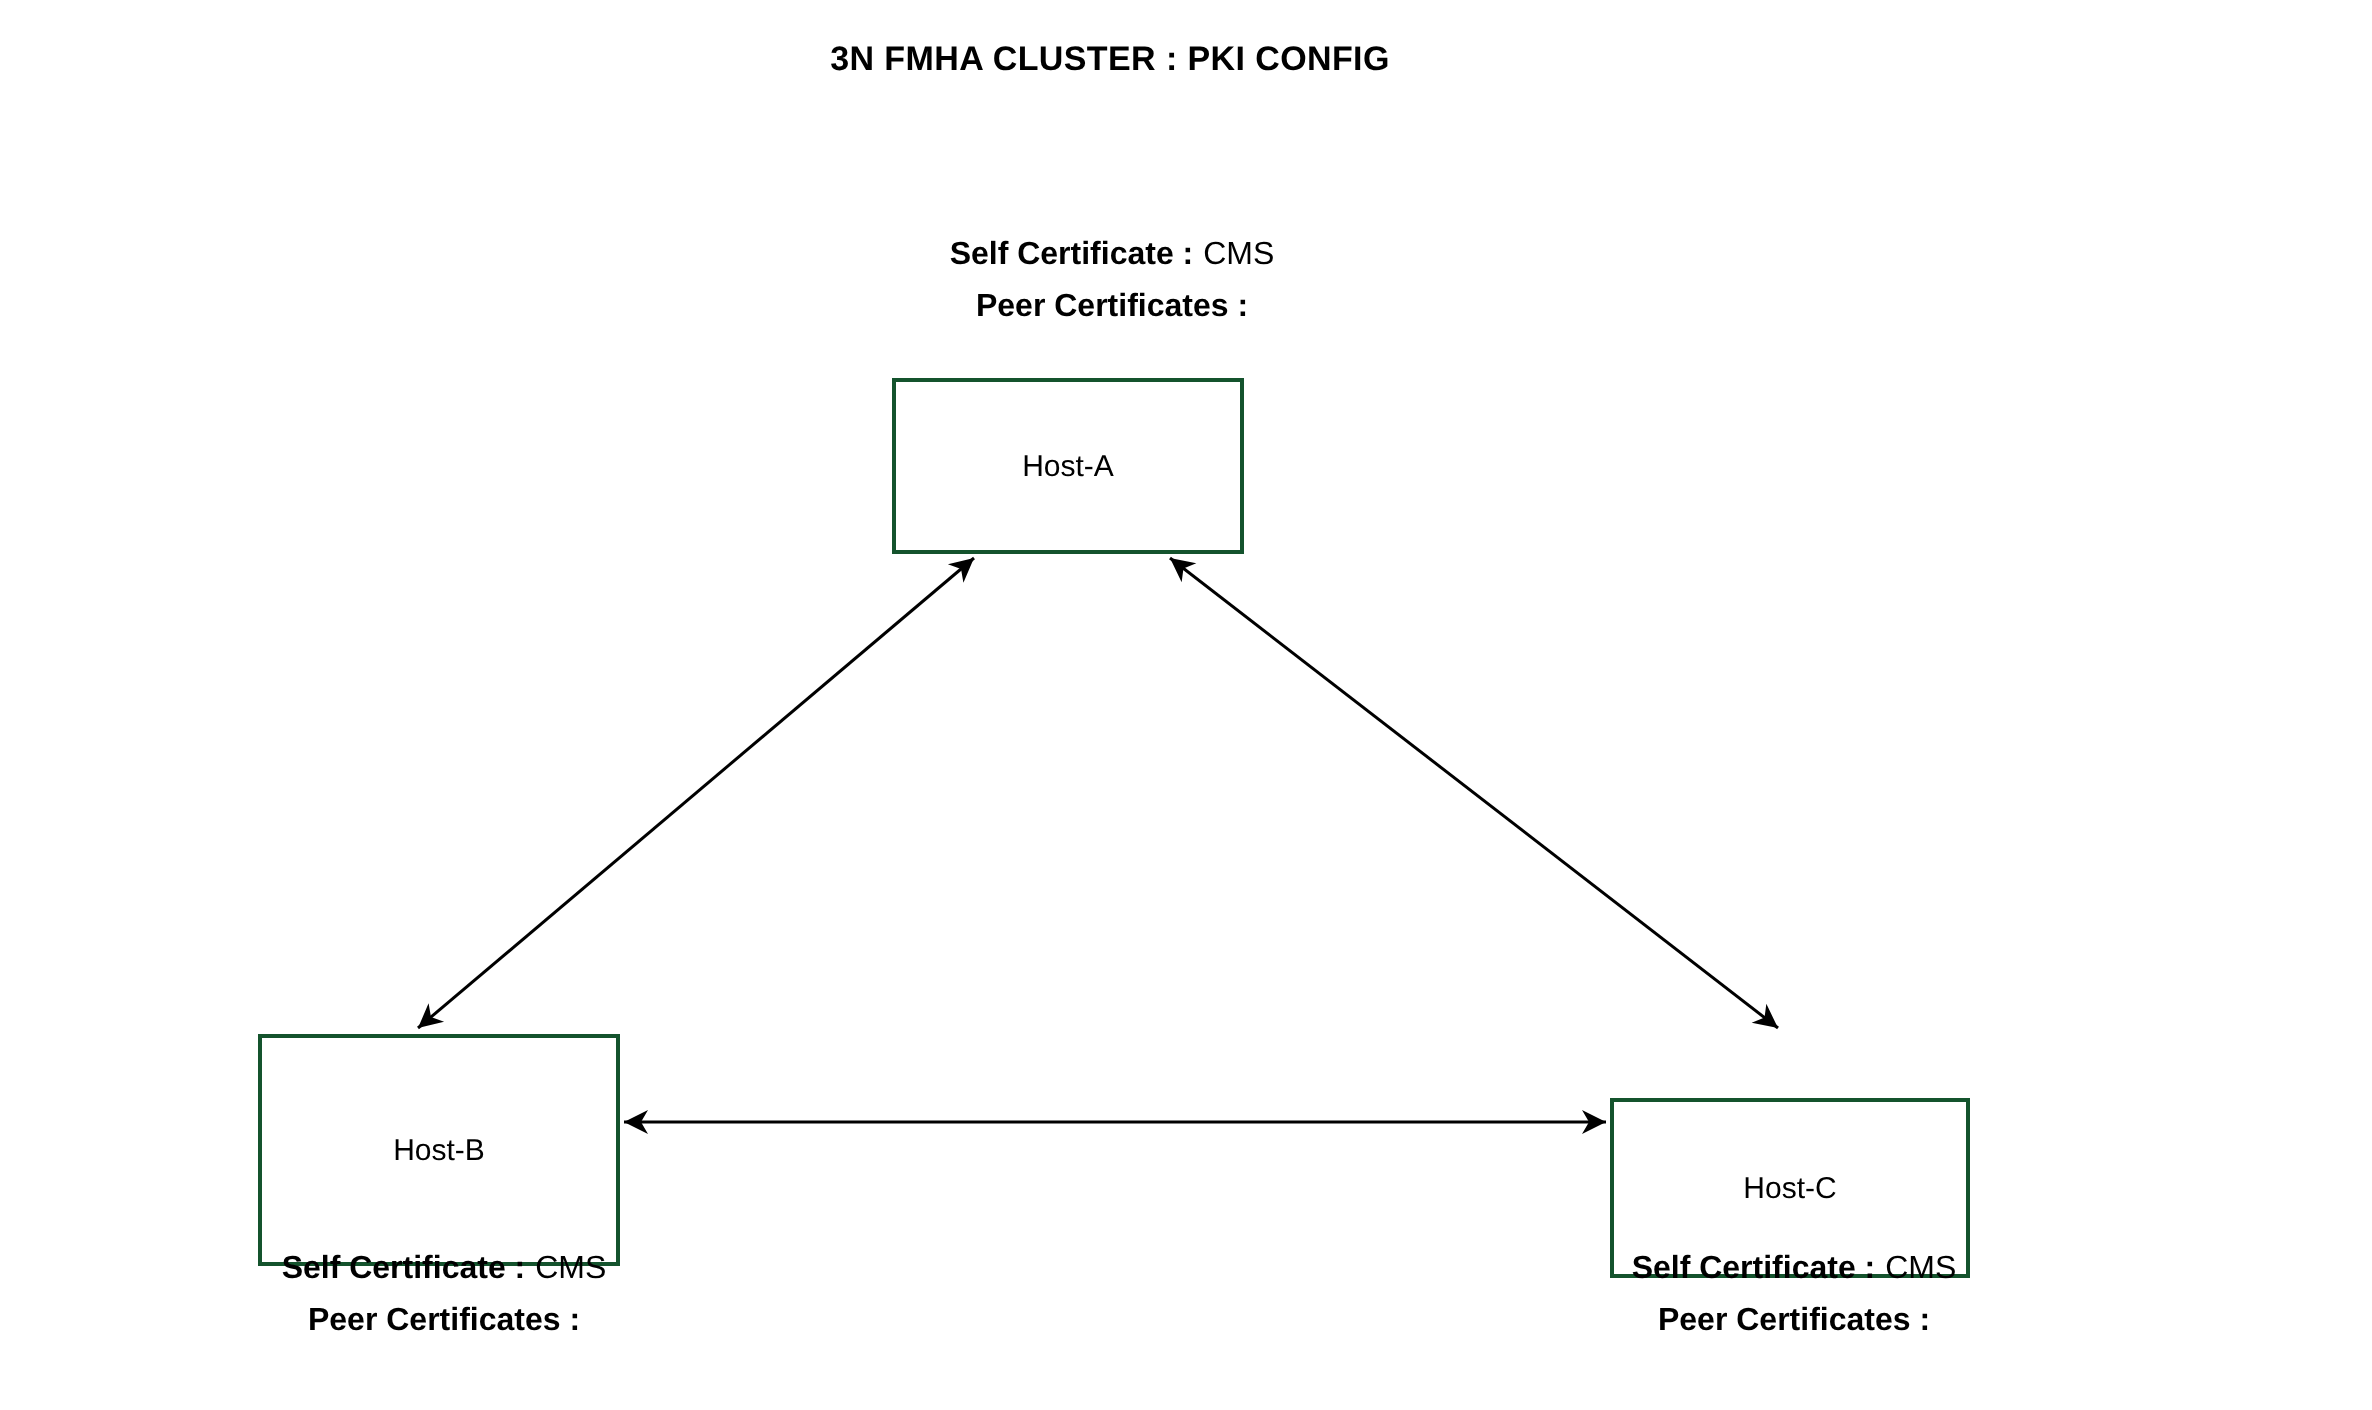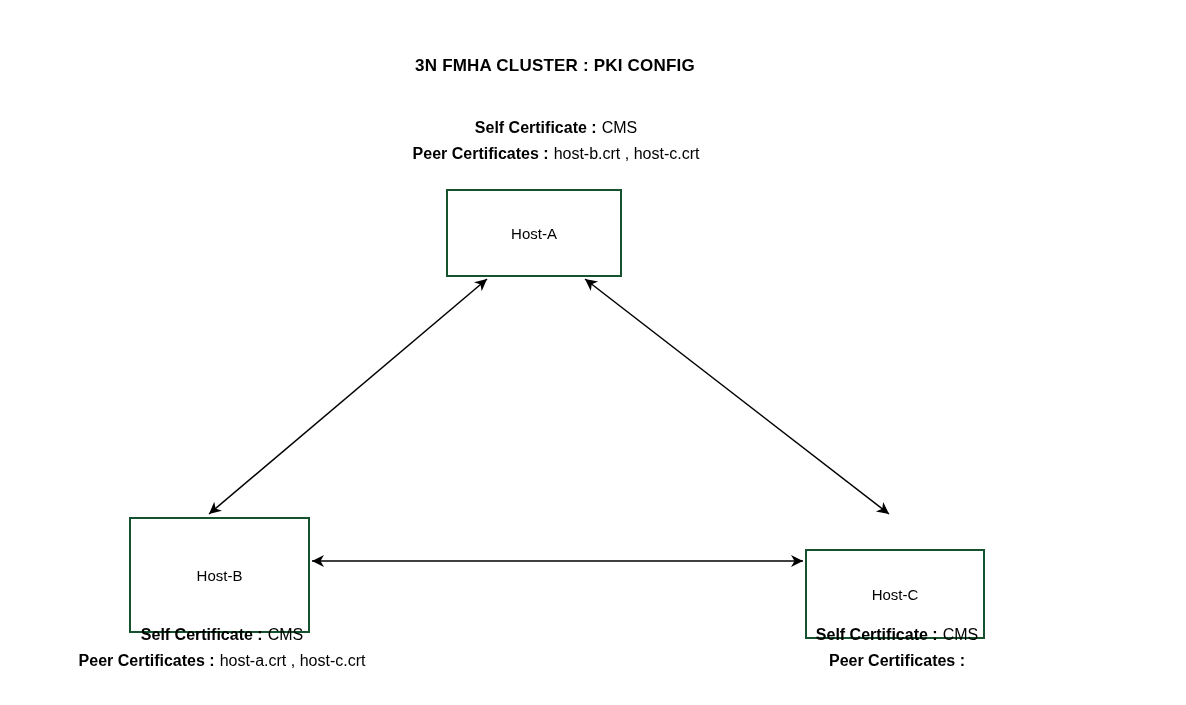--- a/index.html
+++ b/index.html
@@ -18,21 +18,20 @@
   }
   .diagram-title {
     position: absolute;
     top: 20px;
     left: 555px;
     transform: translateX(-50%);
     font-size: 17px;
     font-weight: bold;
     white-space: nowrap;
     letter-spacing: 0.2px;
-    margin-top: 36px;
   }
   .cert-note {
     position: absolute;
     font-size: 16px;
     line-height: 26px;
     white-space: nowrap;
     text-align: center;
   }
   .cert-note .note-line {
     display: flex;
@@ -69,42 +68,40 @@
 
   <div class="diagram-title">3N FMHA CLUSTER : PKI CONFIG</div>
 
   <div class="cert-note note-a">
     <div class="note-line">
       <span class="lbl">Self Certificate :</span>
       <span>CMS</span>
     </div>
     <div class="note-line">
       <span class="lbl">Peer Certificates :</span>
-      <span>host-b.crt , host-c.crt</span>
     </div>
   </div>
 
   <div class="host-box box-a">
     <span>Host-A</span>
   </div>
   <div class="host-box box-b">
     <span>Host-B</span>
   </div>
   <div class="host-box box-c">
     <span>Host-C</span>
   </div>
 
   <div class="cert-note note-b">
     <div class="note-line">
       <span class="lbl">Self Certificate :</span>
       <span>CMS</span>
     </div>
     <div class="note-line">
       <span class="lbl">Peer Certificates :</span>
-      <span>host-a.crt , host-c.crt</span>
     </div>
   </div>
 
   <div class="cert-note note-c">
     <div class="note-line">
       <span class="lbl">Self Certificate :</span>
       <span>CMS</span>
     </div>
     <div class="note-line">
       <span class="lbl">Peer Certificates :</span>

